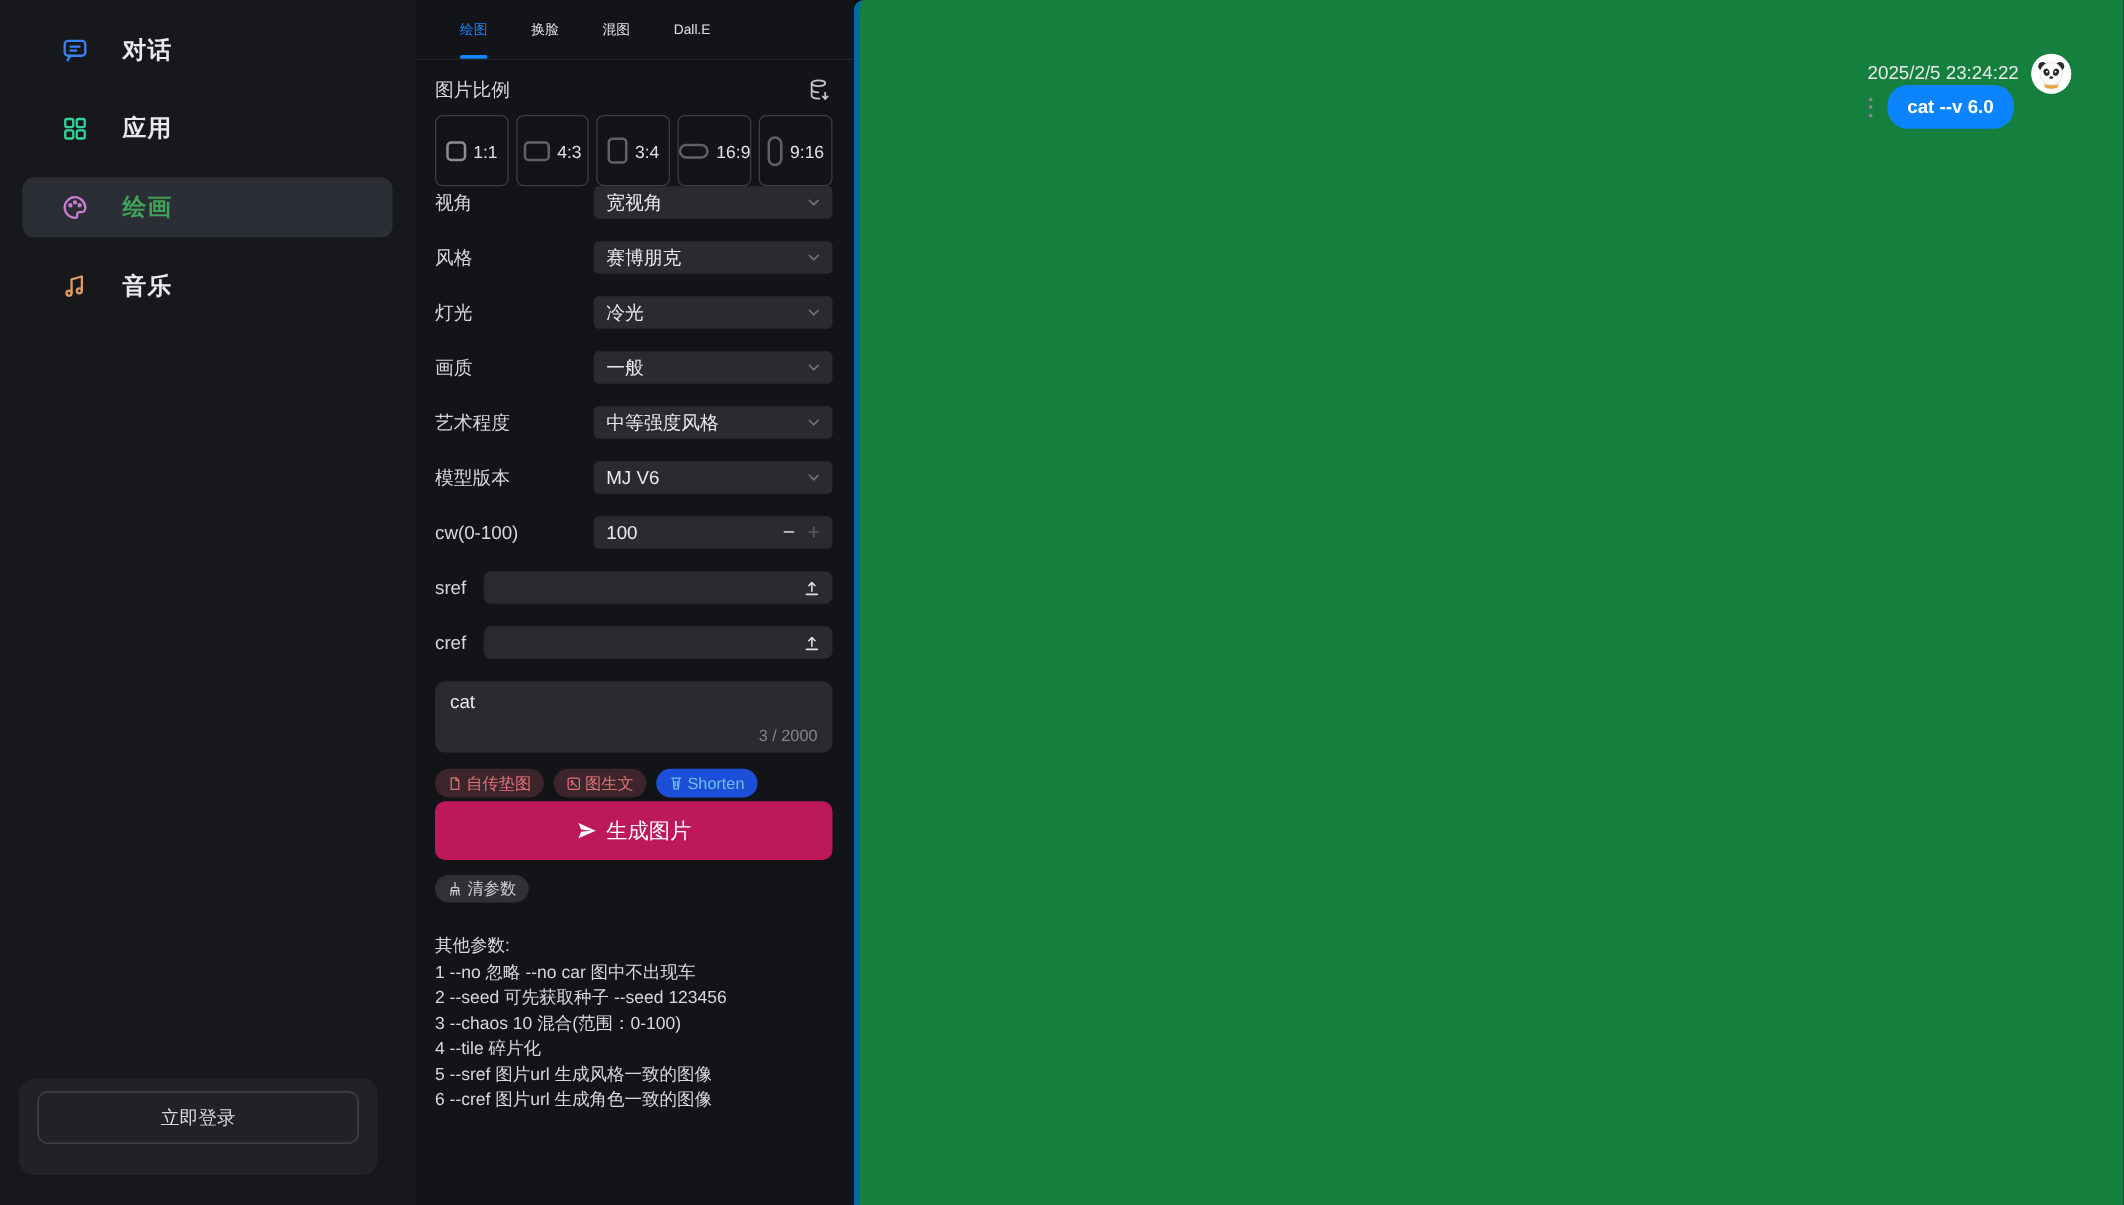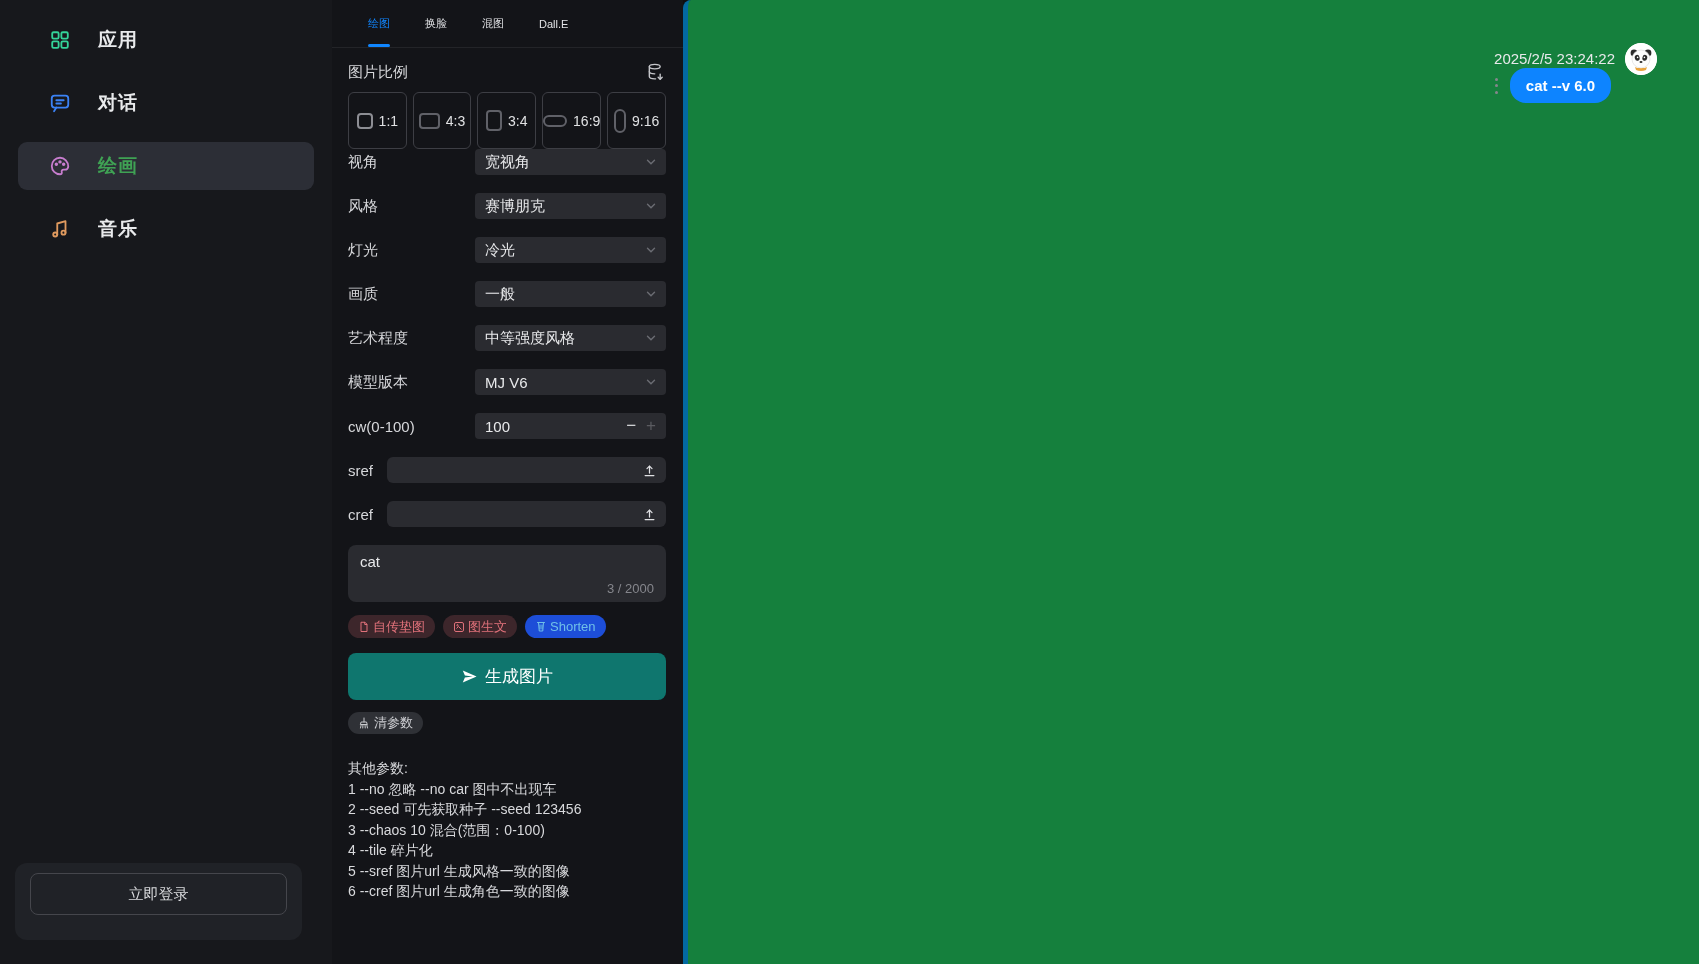--- a/index.html
+++ b/index.html
@@ -51,21 +51,21 @@
 
   .prompt-box { position:relative; margin-top:15px; height:57px; background:#2a2b30; border-radius:8px; padding:8px 12px; }
   .prompt-text { font-size:15px; color:#e8e9eb; }
   .prompt-counter { position:absolute; right:12px; bottom:6px; font-size:13px; color:#85868c; }
 
   .tag-row { display:flex; gap:8px; margin-top:13px; }
   .tag { height:23px; border-radius:12px; display:flex; align-items:center; gap:3px; padding:0 10px; font-size:13px; cursor:pointer; }
   .tag-red { background:#3d262b; color:#e0717a; }
   .tag-blue { background:#1d4ed8; color:#6fc0e8; }
 
-  .gen-btn { width:100%; height:47px; margin-top:15px; border:none; border-radius:8px; background:#0f766e; color:#ffffff; font-size:17px; font-family:inherit; display:flex; align-items:center; justify-content:center; gap:7px; cursor:pointer; }
+  .gen-btn { width:100%; height:47px; margin-top:3px; border:none; border-radius:8px; background:#be185d; color:#ffffff; font-size:17px; font-family:inherit; display:flex; align-items:center; justify-content:center; gap:7px; cursor:pointer; }
   .clear-pill { display:inline-flex; align-items:center; gap:4px; height:22px; margin-top:12px; border-radius:11px; background:#2f3136; color:#d0d1d5; font-size:13px; padding:0 10px; cursor:pointer; }
 
   .help { margin-top:24px; font-size:14px; color:#d8d9dc; line-height:20.5px; }
 
   
   .chat { flex:1; position:relative; background:#15803d; border-left:5px solid #0369a1; border-top-left-radius:8px; }
   .chat-meta { position:absolute; top:43px; right:42px; display:flex; align-items:flex-start; gap:10px; }
   .timestamp { font-size:15px; color:#e8e9eb; margin-top:7px; }
   .avatar { width:32px; height:32px; border-radius:50%; overflow:hidden; background:#fff; flex:none; }
   .msg-row { position:absolute; top:68px; right:88px; display:flex; align-items:center; gap:11px;font-weight:bold; }
@@ -78,40 +78,40 @@
 </head>
 <body>
 
 <div class="app">
 
   <div class="sidebar">
     <div class="nav">
 
       <div class="nav-item">
         <span class="nicon">
+          <svg width="22" height="22" viewBox="0 0 24 24" fill="none" stroke="#3b82f6" stroke-width="2" stroke-linecap="round" stroke-linejoin="round">
+              <rect x="3" y="4" width="18" height="13" rx="3"></rect>
+              <path d="M8 9h8"></path>
+              <path d="M8 12.5h5"></path>
+              <path d="M8 17l-2.5 4"></path>
+            </svg>
+        </span>
+        <span class="nlabel">对话</span>
+      </div>
+
+      <div class="nav-item">
+        <span class="nicon">
           <svg width="22" height="22" viewBox="0 0 24 24" fill="none" stroke="#34d399" stroke-width="2" stroke-linejoin="round">
               <rect x="3.5" y="3.5" width="7" height="7" rx="1.5"></rect>
               <rect x="13.5" y="3.5" width="7" height="7" rx="1.5"></rect>
               <rect x="3.5" y="13.5" width="7" height="7" rx="1.5"></rect>
               <rect x="13.5" y="13.5" width="7" height="7" rx="1.5"></rect>
             </svg>
         </span>
         <span class="nlabel">应用</span>
-      </div>
-
-      <div class="nav-item">
-        <span class="nicon">
-          <svg width="22" height="22" viewBox="0 0 24 24" fill="none" stroke="#3b82f6" stroke-width="2" stroke-linecap="round" stroke-linejoin="round">
-              <rect x="3" y="4" width="18" height="13" rx="3"></rect>
-              <path d="M8 9h8"></path>
-              <path d="M8 12.5h5"></path>
-              <path d="M8 17l-2.5 4"></path>
-            </svg>
-        </span>
-        <span class="nlabel">对话</span>
       </div>
 
       <div class="nav-item active">
         <span class="nicon">
           <svg width="22" height="22" viewBox="0 0 24 24" fill="none" stroke="#c77dce" stroke-width="2" stroke-linecap="round" stroke-linejoin="round">
               <path d="M12 3a9 9 0 1 0 0 18c1.6 0 2.4-1.1 1.9-2.5-.5-1.4.5-2.5 2-2.5h1.6A3.5 3.5 0 0 0 21 12.5C21 7.3 16.9 3 12 3z"></path>
               <circle cx="8" cy="10" r="0.9" fill="#c77dce"></circle>
               <circle cx="12" cy="7.5" r="0.9" fill="#c77dce"></circle>
               <circle cx="16" cy="10" r="0.9" fill="#c77dce"></circle>
             </svg>

